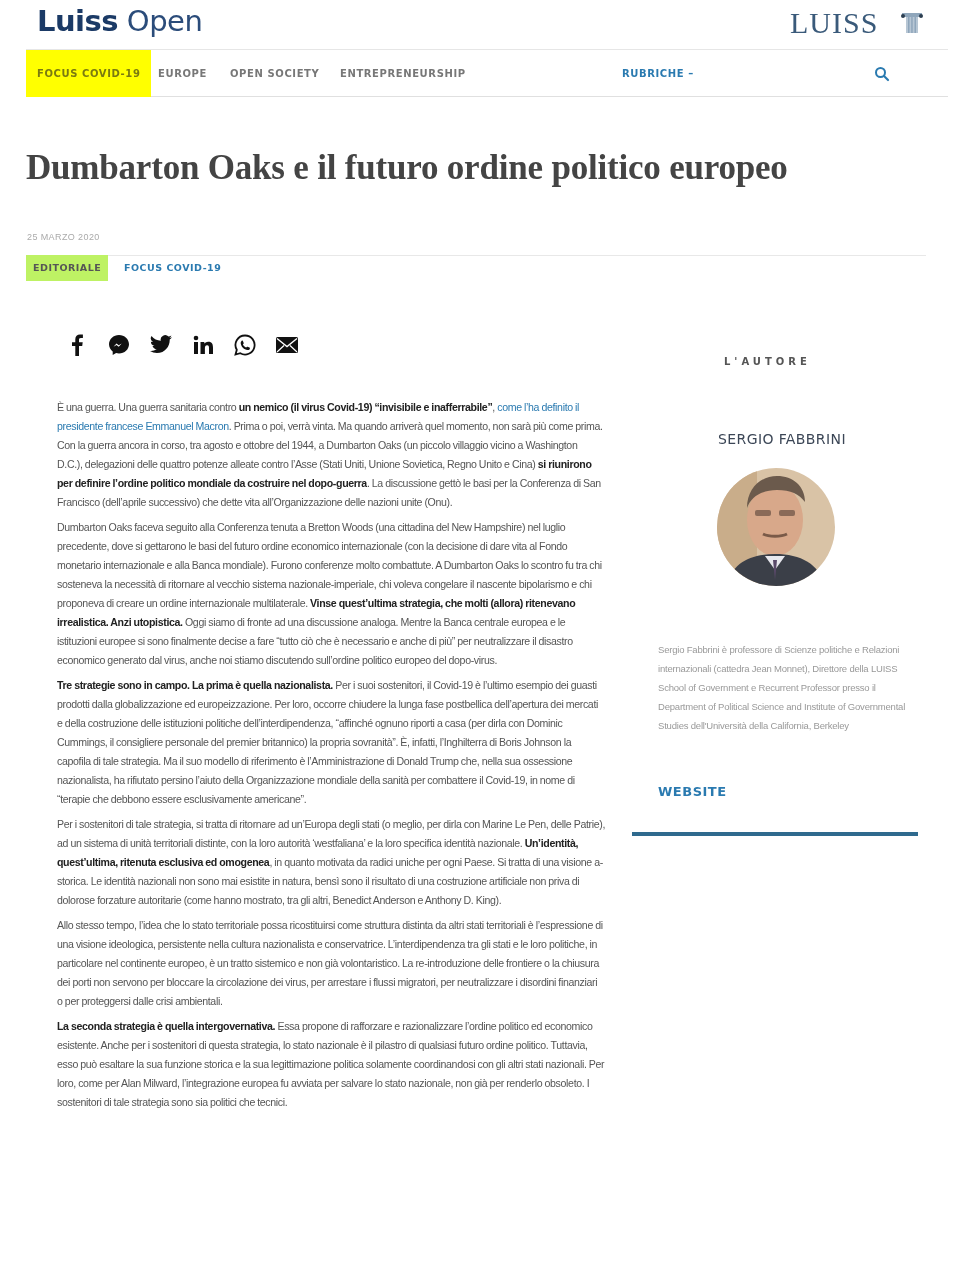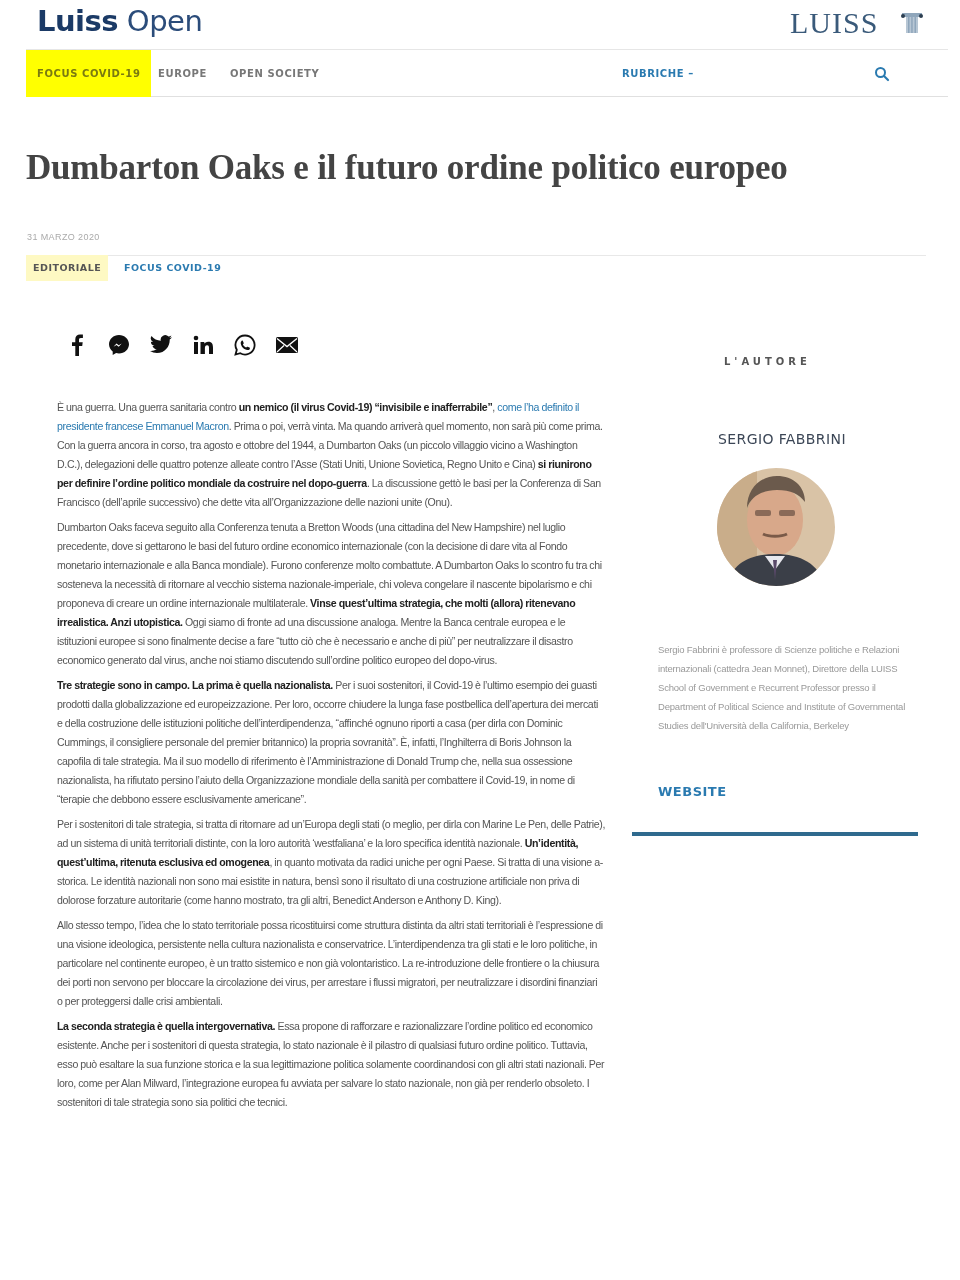--- a/index.html
+++ b/index.html
@@ -15,21 +15,21 @@
 
   .nav { position: absolute; left: 26px; top: 49px; width: 922px; height: 48px; border-top: 1px solid #e6e6e6; border-bottom: 1px solid #e0e0e0; }
   .nav-item { position: absolute; top: 0; height: 47px; line-height: 47px; font-family: "DejaVu Sans", sans-serif; font-size: 10px; font-weight: bold; color: #777; letter-spacing: 0.6px; }
   .nav-item.active { background: #ffff00; color: #7a7a10; padding: 0 11px; }
   .nav-item.blue { color: #2a7ab0; }
   .search-icon { position: absolute; left: 848px; top: 16px; width: 16px; height: 16px; }
 
   .title { position: absolute; left: 26px; top: 148px; font-family: "Liberation Serif", serif; font-size: 35px; color: #444; letter-spacing: -0.2px; }
   .date { position: absolute; left: 27px; top: 232px; font-size: 9px; color: #aaa; letter-spacing: 0.4px; }
   .tags-line { position: absolute; left: 26px; top: 255px; width: 900px; border-top: 1px solid #e8e8e8; }
-  .tag-edit { position: absolute; left: 26px; top: 255px; height: 26px; line-height: 26px; padding: 0 7px; background: #fef9c3; font-family: "DejaVu Sans", sans-serif; font-size: 9.5px; font-weight: bold; color: #555; letter-spacing: 0.5px; }
+  .tag-edit { position: absolute; left: 26px; top: 255px; height: 26px; line-height: 26px; padding: 0 7px; background: #bef264; font-family: "DejaVu Sans", sans-serif; font-size: 9.5px; font-weight: bold; color: #555; letter-spacing: 0.5px; }
   .tag-covid { position: absolute; left: 124px; top: 255px; height: 26px; line-height: 26px; font-family: "DejaVu Sans", sans-serif; font-size: 9.5px; font-weight: bold; color: #2a7ab0; letter-spacing: 0.5px; }
 
   .share { position: absolute; left: 64px; top: 332px; height: 26px; display: flex; gap: 16px; align-items: center; }
   .share .ic { width: 26px; height: 26px; display: flex; align-items: center; justify-content: center; }
 
   .article { position: absolute; left: 57px; top: 398px; width: 548px; font-family: "Liberation Sans", sans-serif; font-size: 10.6px; line-height: 19px; color: #555; letter-spacing: -0.35px; word-spacing: -0.3px; }
   .article p { margin-bottom: 6px; }
   .article b { color: #222; }
   .article a { color: #2a7ab0; text-decoration: none; }
 
@@ -60,31 +60,32 @@
       <rect x="11.2" y="5" width="1.5" height="16" fill="#8fa6bb"></rect>
       <rect x="14.5" y="5" width="1.5" height="16" fill="#8fa6bb"></rect>
     </svg>
   </div>
 </div>
 
 <nav class="nav">
   <div class="nav-item active" style="left:0;">FOCUS COVID-19</div>
   <div class="nav-item" style="left:132px;">EUROPE</div>
   <div class="nav-item" style="left:204px;">OPEN SOCIETY</div>
+  <div class="nav-item" style="left:314px;">ENTREPRENEURSHIP</div>
   <div class="nav-item blue" style="left:588px;margin-left:8px;">RUBRICHE –</div>
   <div class="search-icon">
     <svg width="16" height="16" viewBox="0 0 16 16">
       <circle cx="6.5" cy="6.5" r="4.5" fill="none" stroke="#2a7ab0" stroke-width="2"></circle>
       <line x1="10" y1="10" x2="14" y2="14" stroke="#2a7ab0" stroke-width="2.2" stroke-linecap="round"></line>
     </svg>
   </div>
 </nav>
 
 <h1 class="title">Dumbarton Oaks e il futuro ordine politico europeo</h1>
-<div class="date">31 MARZO 2020</div>
+<div class="date">25 MARZO 2020</div>
 <div class="tags-line"></div>
 <div class="tag-edit">EDITORIALE</div>
 <div class="tag-covid">FOCUS COVID-19</div>
 
 <div class="share">
   <div class="ic">
     <svg width="14" height="22" viewBox="0 0 14 22">
         <path d="M9 22V12h3.2l.5-3.8H9V5.8c0-1.1.3-1.8 1.9-1.8h2V.6C12.5.5 11.3.4 10 .4 7.2.4 5.3 2.1 5.3 5.2v3H2V12h3.3v10z" fill="#111"></path>
       </svg>
   </div>

